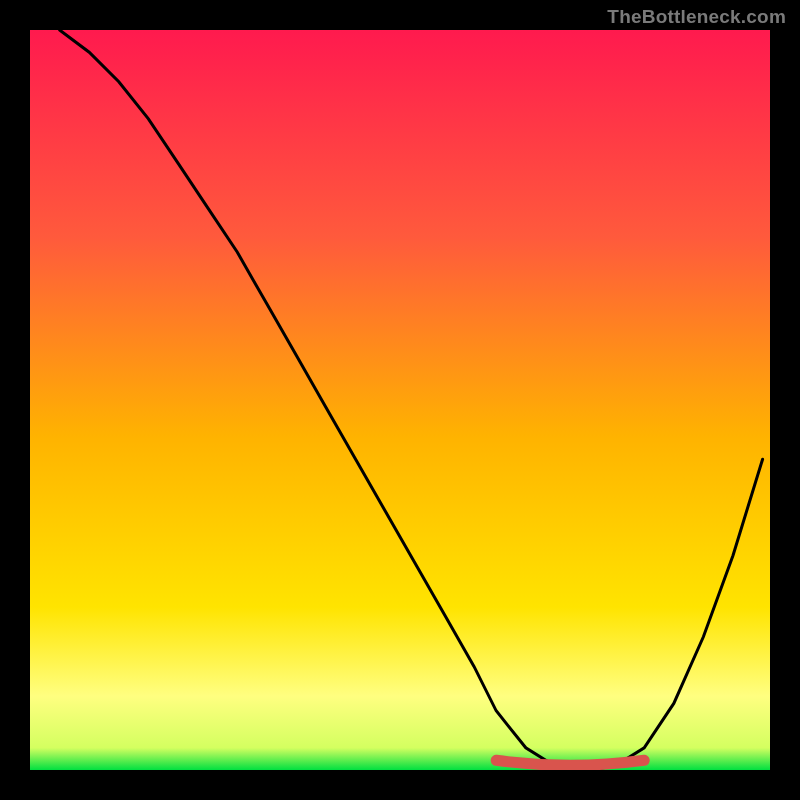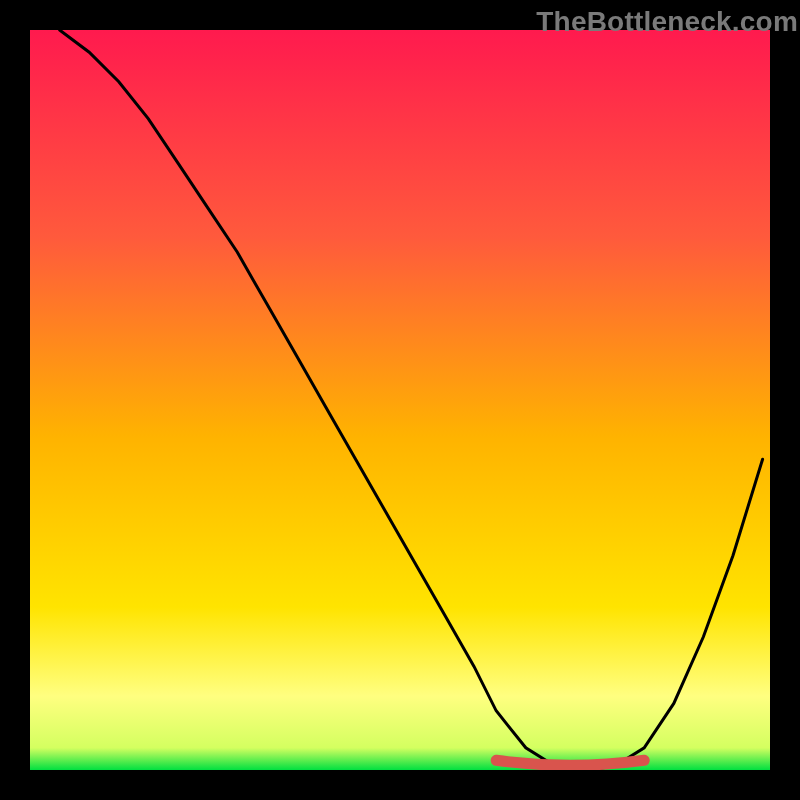--- a/index.html
+++ b/index.html
@@ -15,23 +15,23 @@
     position: absolute;
     left: 30px;
     top: 30px;
     width: 740px;
     height: 740px;
     background: #000;
   }
   .watermark {
     position: absolute;
     top: 6px;
-    right: 2px;
+    right: 14px;
     color: #7a7a7a;
-    font-size: 28px;
+    font-size: 19px;
     font-weight: 600;
     letter-spacing: 0.2px;
   }
   svg {
     display: block;
   }
 </style>
 </head>
 <body>
 

